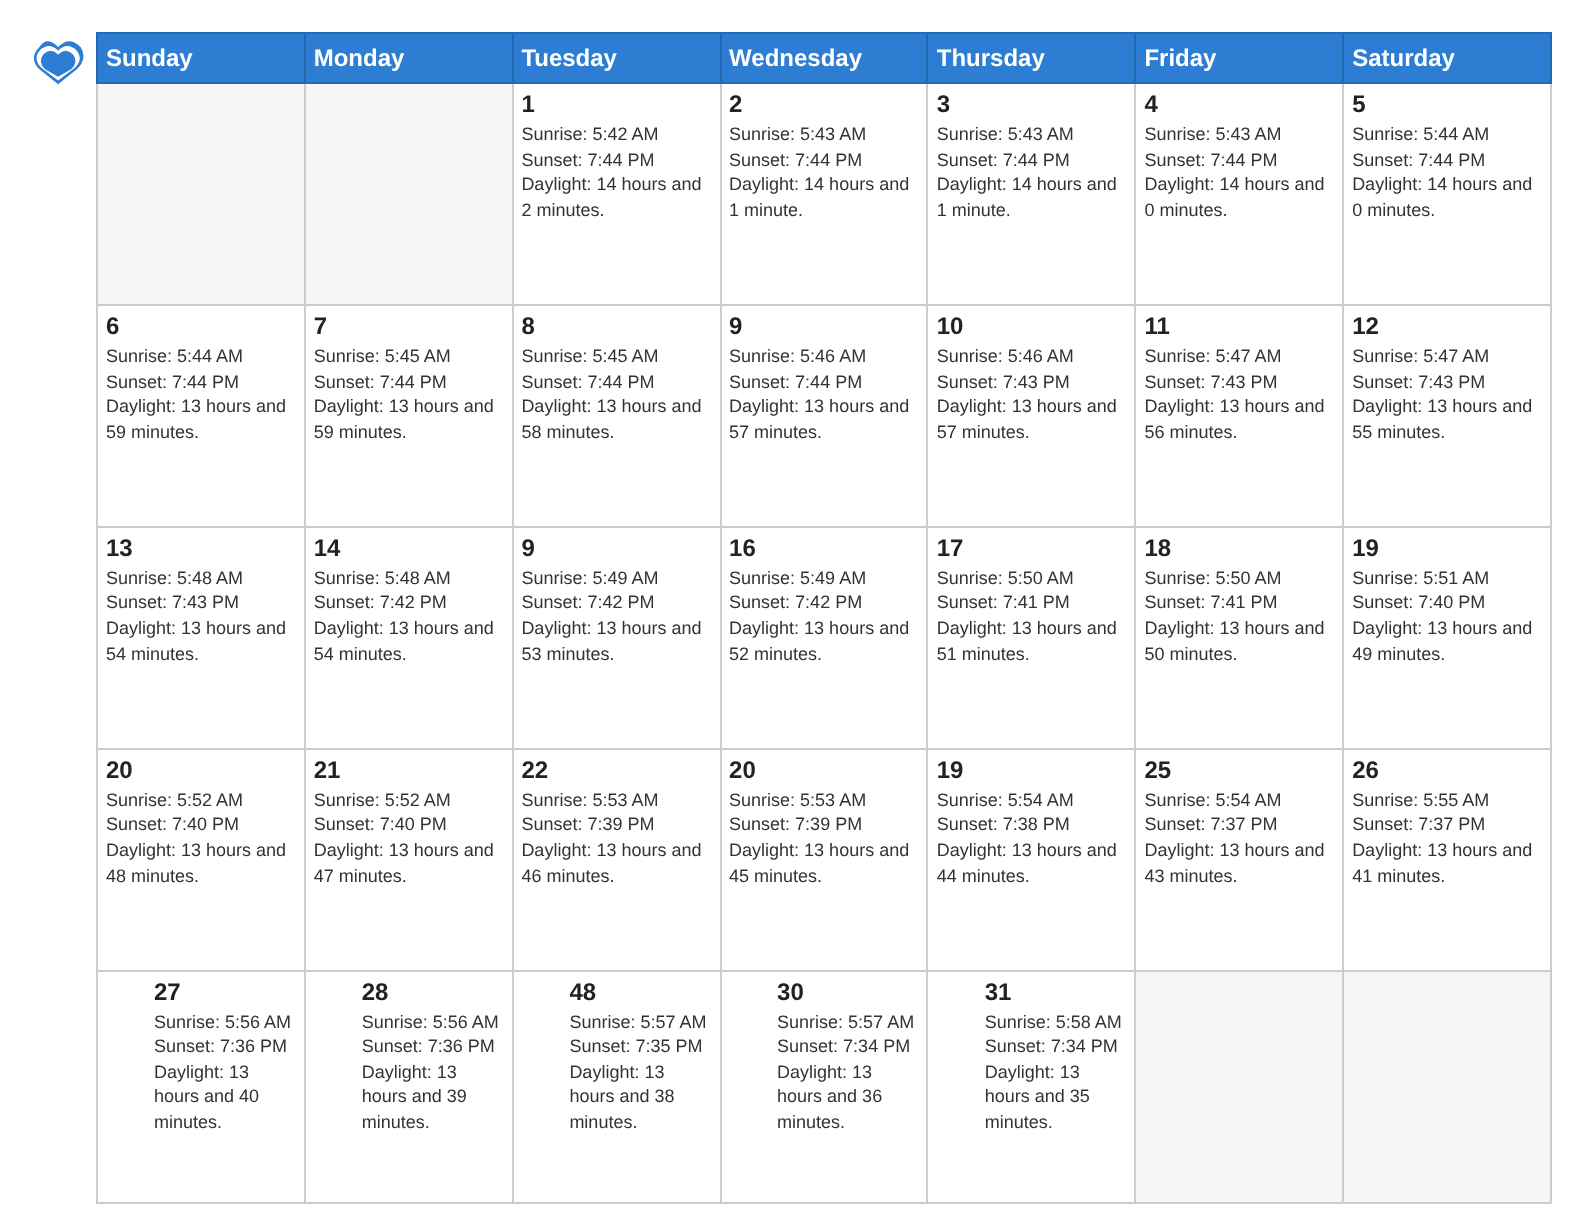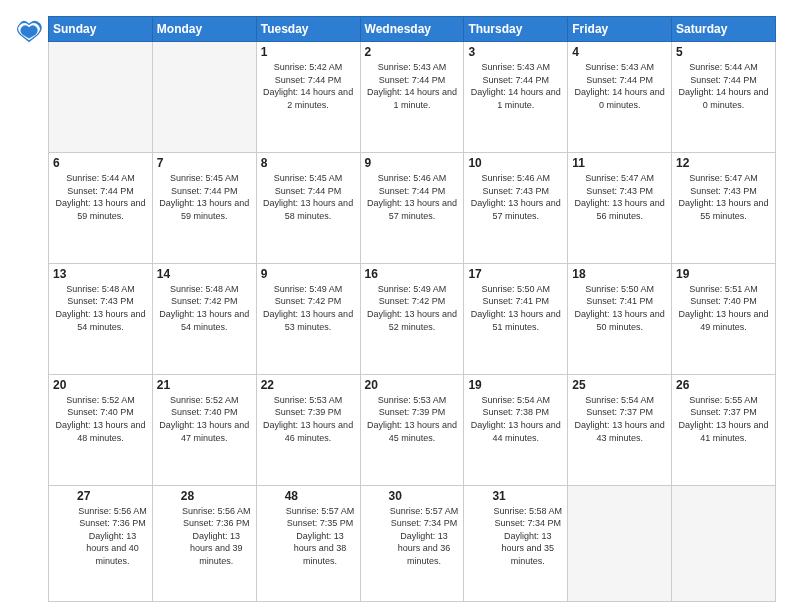--- a/index.html
+++ b/index.html
@@ -87,21 +87,20 @@
       font-size: 12px;
       font-weight: bold;
       color: #222;
       display: block;
       margin-bottom: 2px;
     }
     .day-info {
       font-size: 9px;
       line-height: 1.4;
       color: #333;
-      text-align: center;
     }
     .last-row td {
       height: 76px;
       padding-left: 28px;
     }
   </style>
 </head>
 <body>
 
 <div class="page">

